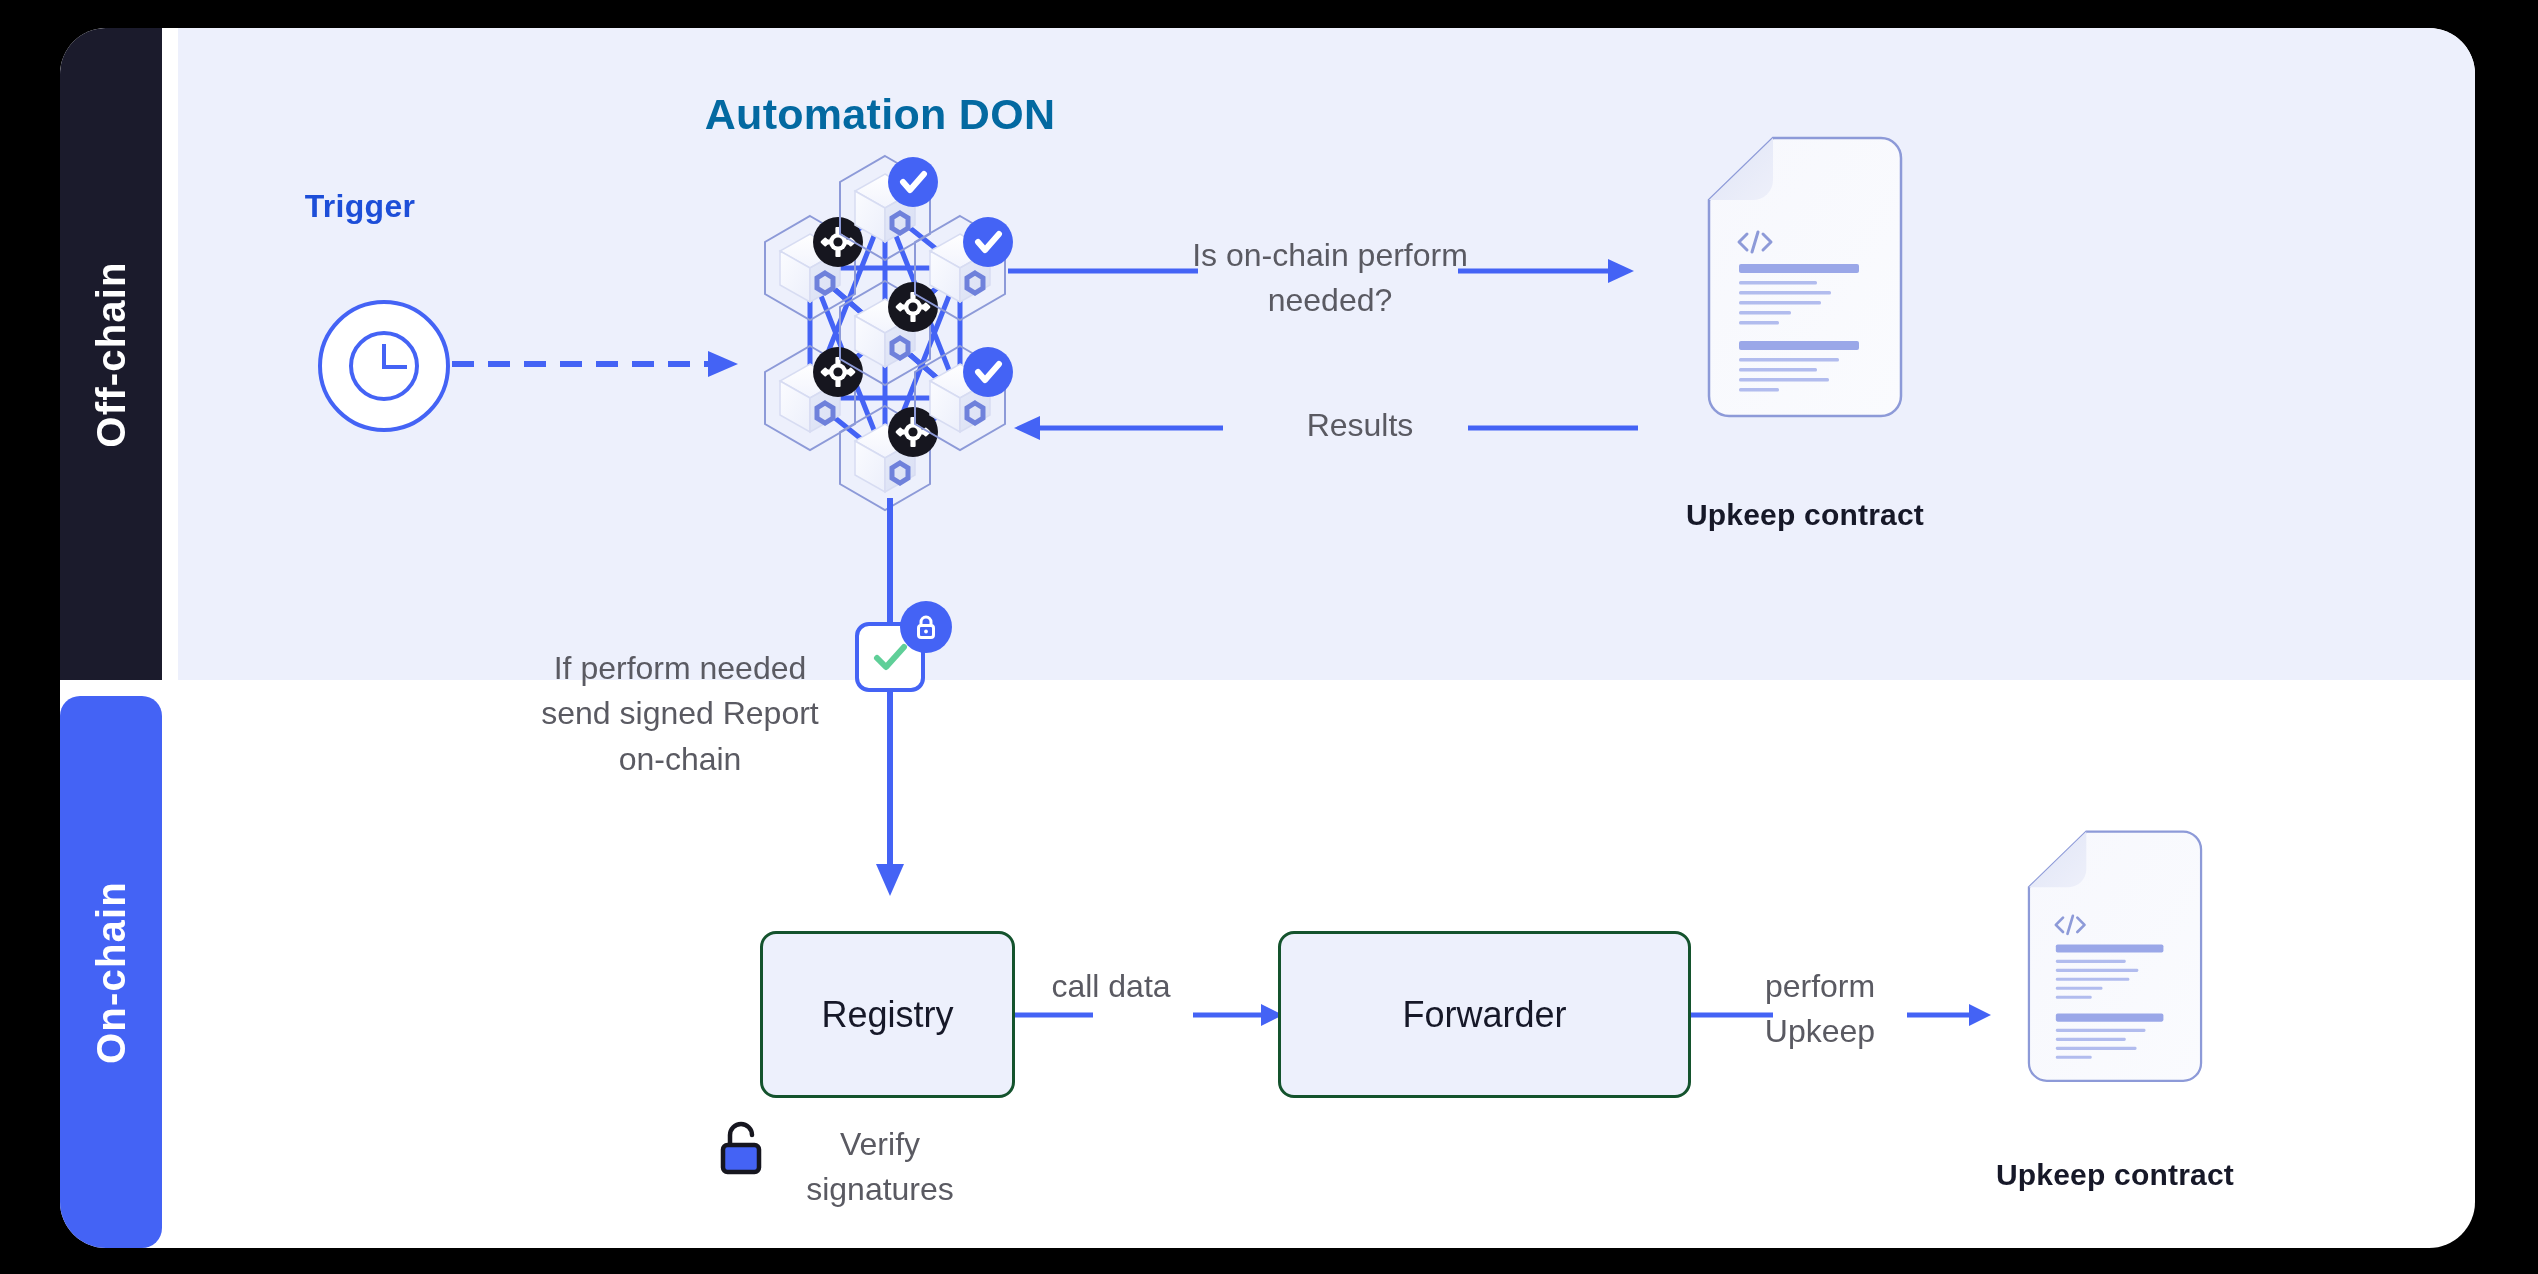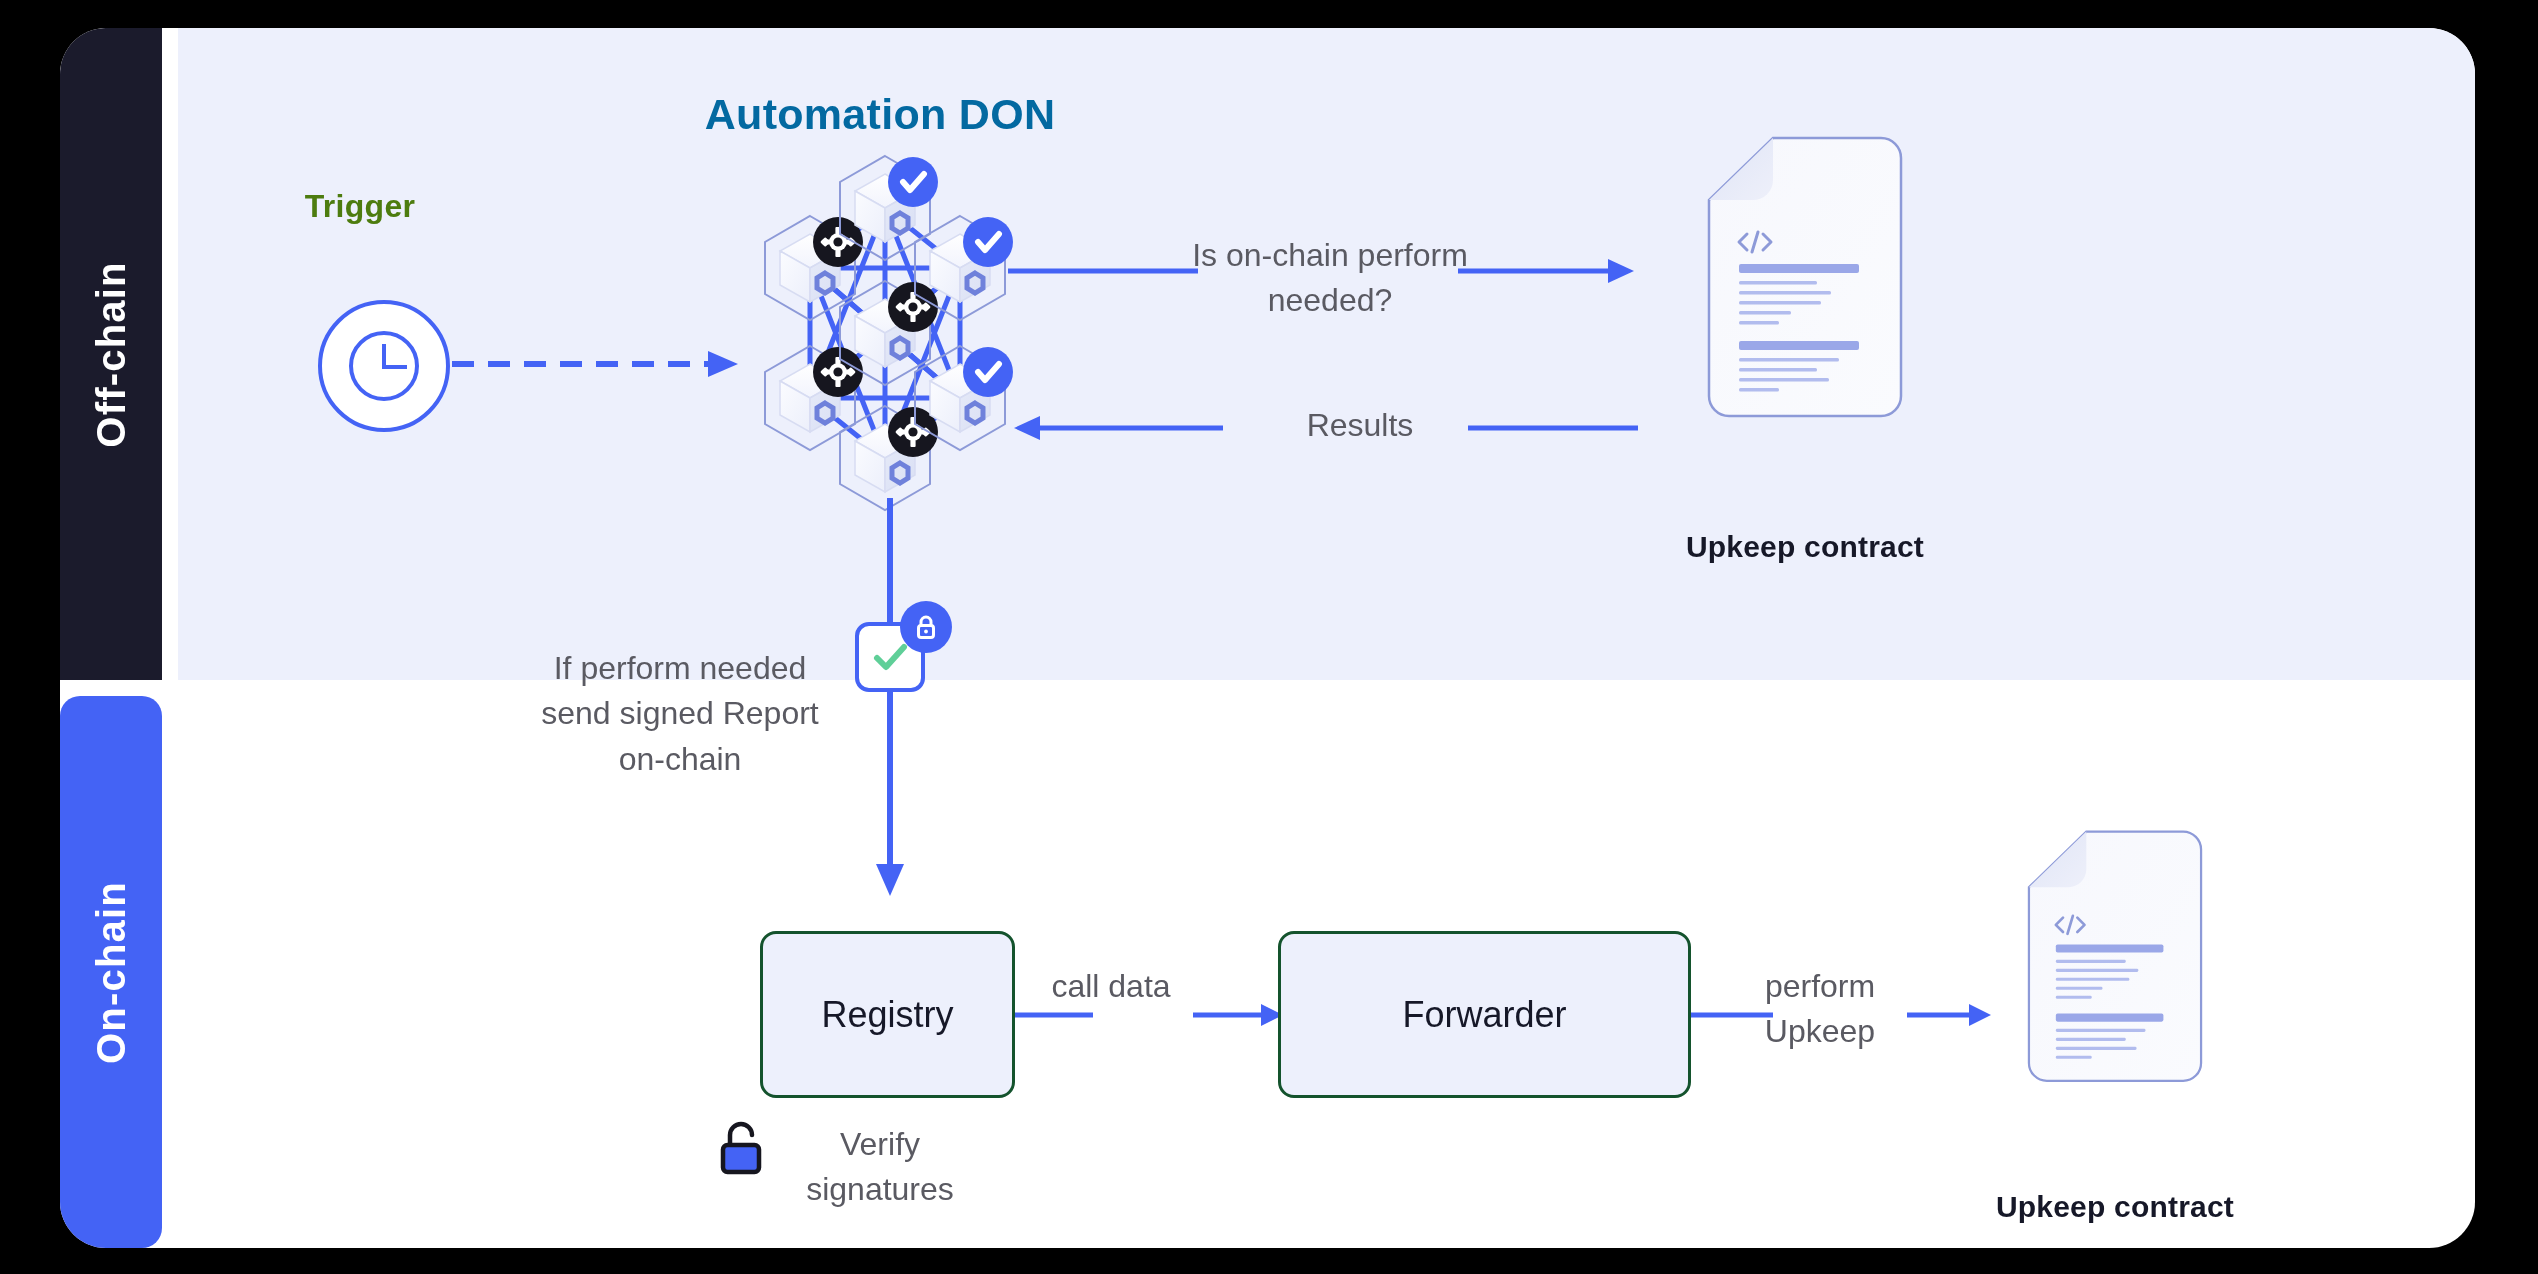--- a/index.html
+++ b/index.html
@@ -26,25 +26,25 @@
   .sb-on{left:0px;top:668px;height:552px;background:#4463f5;
          border-radius:20px 20px 20px 20px;}
 
   
   .abs{position:absolute;}
 
   
   .don-title{left:620px;top:62px;width:400px;text-align:center;
              font-size:43px;font-weight:bold;color:#0369a1;letter-spacing:.3px;}
   .trigger-title{left:180px;top:160px;width:240px;text-align:center;
-                 font-size:32px;font-weight:bold;color:#4d7c0f;letter-spacing:.3px;}
+                 font-size:32px;font-weight:bold;color:#1d4ed8;letter-spacing:.3px;}
 
   .edge-label{color:#5a5a62;font-size:32px;line-height:1.42;text-align:center;}
   .node-caption{font-size:30px;font-weight:bold;color:#161828;text-align:center;
-                letter-spacing:.2px;margin-top:32px;}
+                letter-spacing:.2px;}
   .box-label{font-size:36px;color:#161828;}
 
   
   .trigger-circle{left:258px;top:272px;width:132px;height:132px;border-radius:50%;
                   border:4px solid #4463f5;background:#fff;box-sizing:border-box;}
 
   
   .pbox{background:#edf0fc;border:3px solid #14532d;border-radius:16px;
         display:flex;align-items:center;justify-content:center;box-sizing:border-box;}
   .registry-box{left:700px;top:903px;width:255px;height:167px;}

